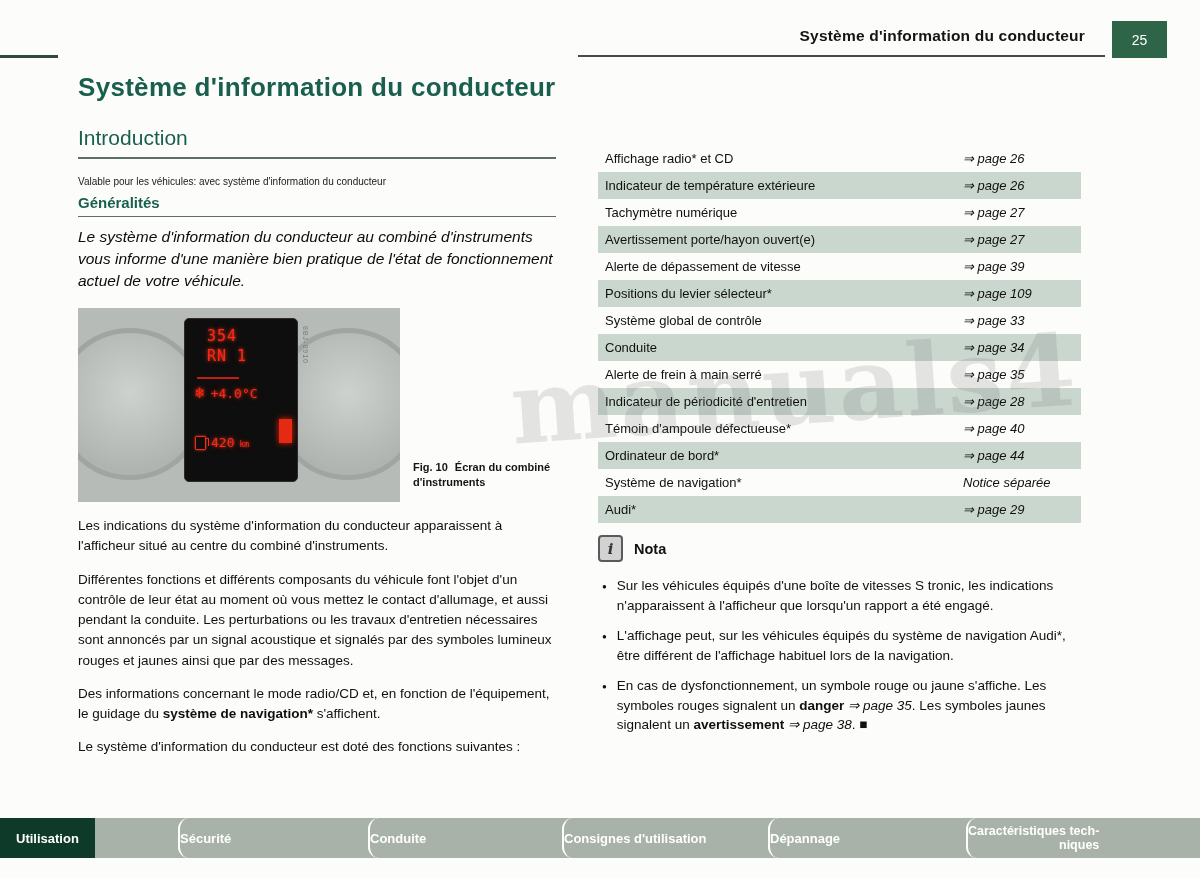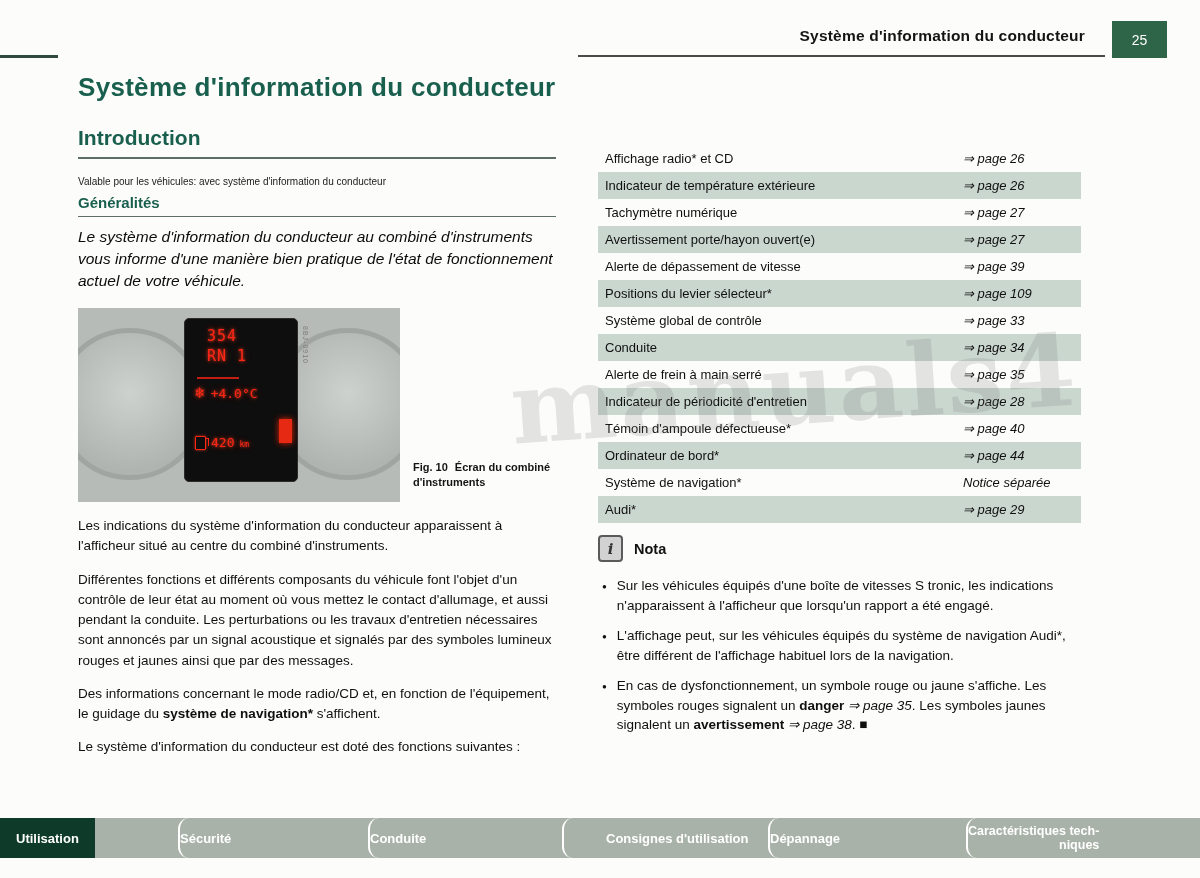--- a/index.html
+++ b/index.html
@@ -14,21 +14,21 @@
   }
   
   .header-rule-left{position:absolute;left:0;top:55px;width:58px;height:3px;background:#31483c;}
   .header-title{position:absolute;left:578px;top:27px;width:507px;text-align:right;
     font-size:15.5px;font-weight:bold;color:#141414;letter-spacing:.2px;}
   .header-rule{position:absolute;left:578px;top:55px;width:527px;height:2px;background:#4a4a4a;}
   .page-badge{position:absolute;left:1112px;top:21px;width:55px;height:37px;background:#2e6549;
     color:#fff;font-size:14px;display:flex;align-items:center;justify-content:center;}
   
   .main-title{position:absolute;left:78px;top:72px;font-size:26px;font-weight:bold;color:#195f4e;letter-spacing:.3px;}
-  .section-heading{position:absolute;left:78px;top:126px;font-size:21px;font-weight:bold;color:#195f4e;}
+  .section-heading{position:absolute;left:78px;top:126px;font-size:21px;font-weight:normal;color:#195f4e;}
   .rule{position:absolute;height:2px;background:#5d6e65;}
   .rule-intro{left:78px;top:157px;width:478px;}
   .validity{position:absolute;left:78px;top:176px;font-size:10px;color:#1a1a1a;}
   .subsection-heading{position:absolute;left:78px;top:194px;font-size:15px;font-weight:bold;color:#195f4e;}
   .rule-gen{left:78px;top:216px;width:478px;height:1px;}
   .lead{position:absolute;left:78px;top:226px;width:484px;font-size:15.5px;font-style:italic;
     line-height:1.42;color:#0c0c0c;}
   
   .figure{position:absolute;left:78px;top:308px;width:322px;height:194px;background:#b7bbb7;overflow:hidden;}
   .dial{position:absolute;width:152px;height:152px;border-radius:50%;top:20px;box-sizing:border-box;
@@ -217,19 +217,19 @@
     </div>
 
   <div class="watermark">manuals4</div>
 
   <div class="footer-bar">
       <div class="ftab" style="width: 178px;">
         <span class="active-box">Utilisation</span>
       </div>
       <div class="ftab" style="width: 190px;">Sécurité</div>
       <div class="ftab" style="width: 194px;">Conduite</div>
-      <div class="ftab" style="width: 206px; padding-left: 42px;">Consignes d'utilisation</div>
+      <div class="ftab" style="width: 206px;">Consignes d'utilisation</div>
       <div class="ftab" style="width: 198px;">Dépannage</div>
       <div class="ftab multiline" style="width: 212px;">Caractéristiques tech-
 niques</div>
     </div>
 
 </div>
 
 </body></html>

